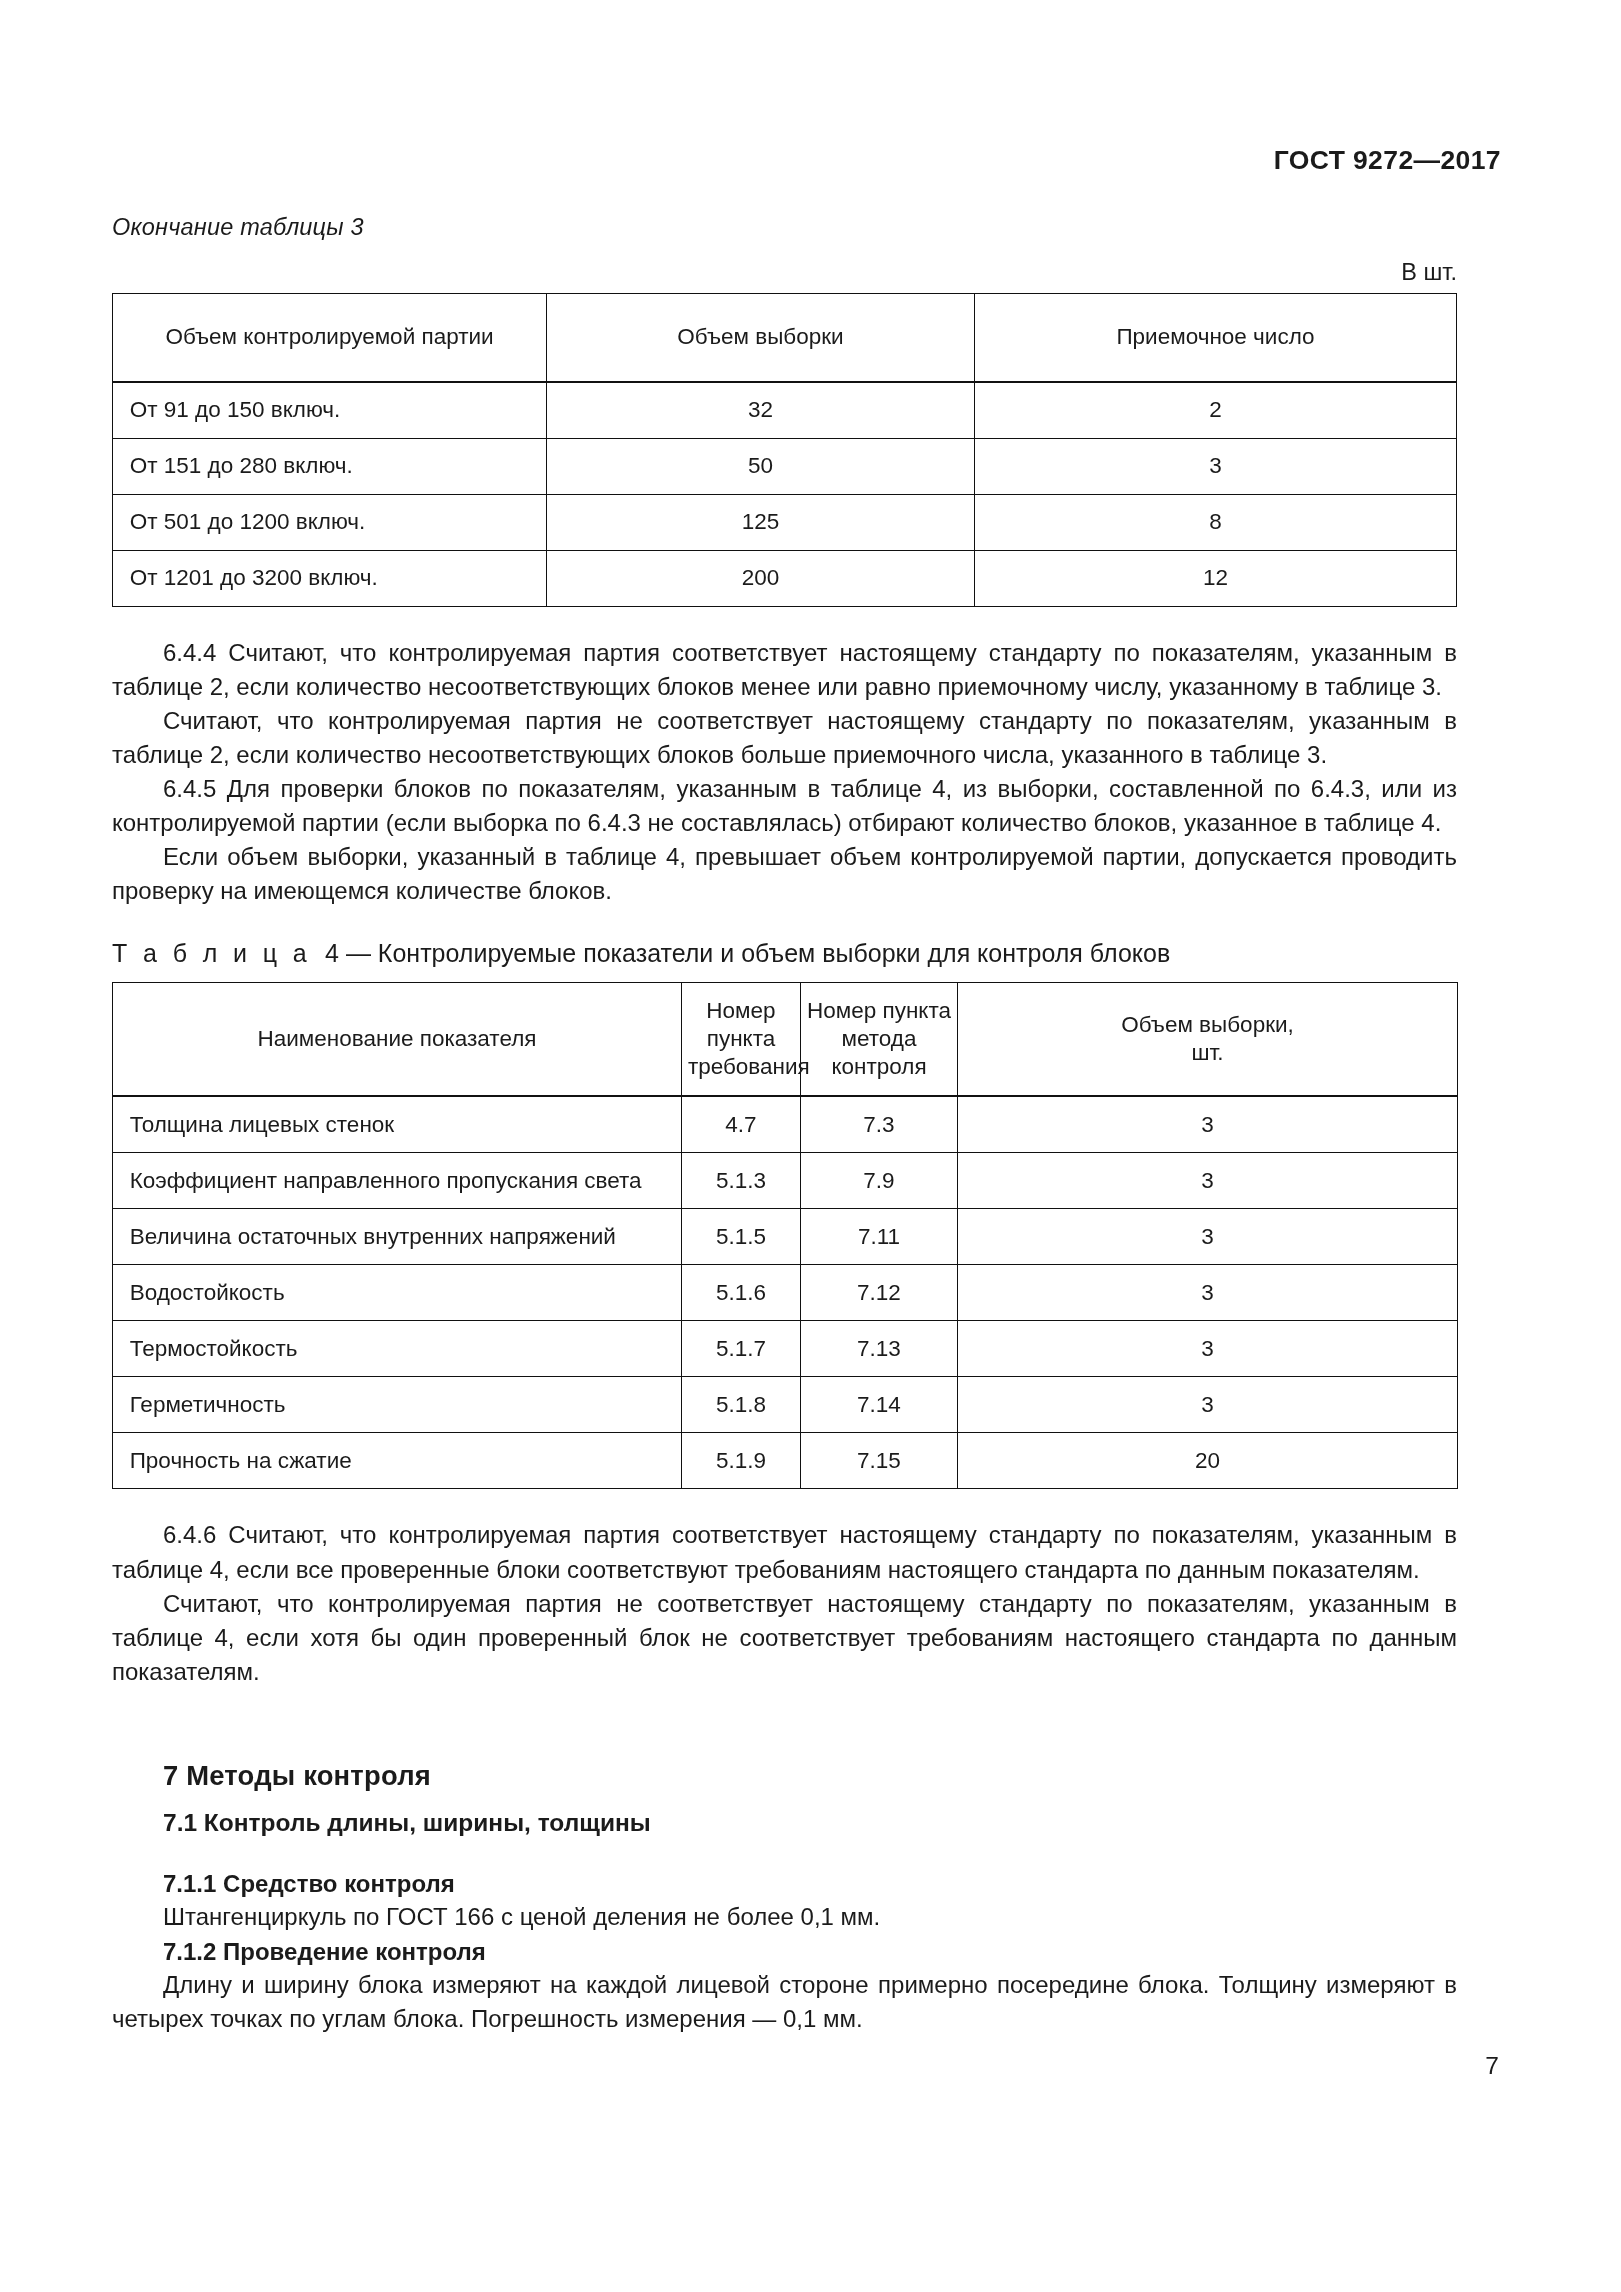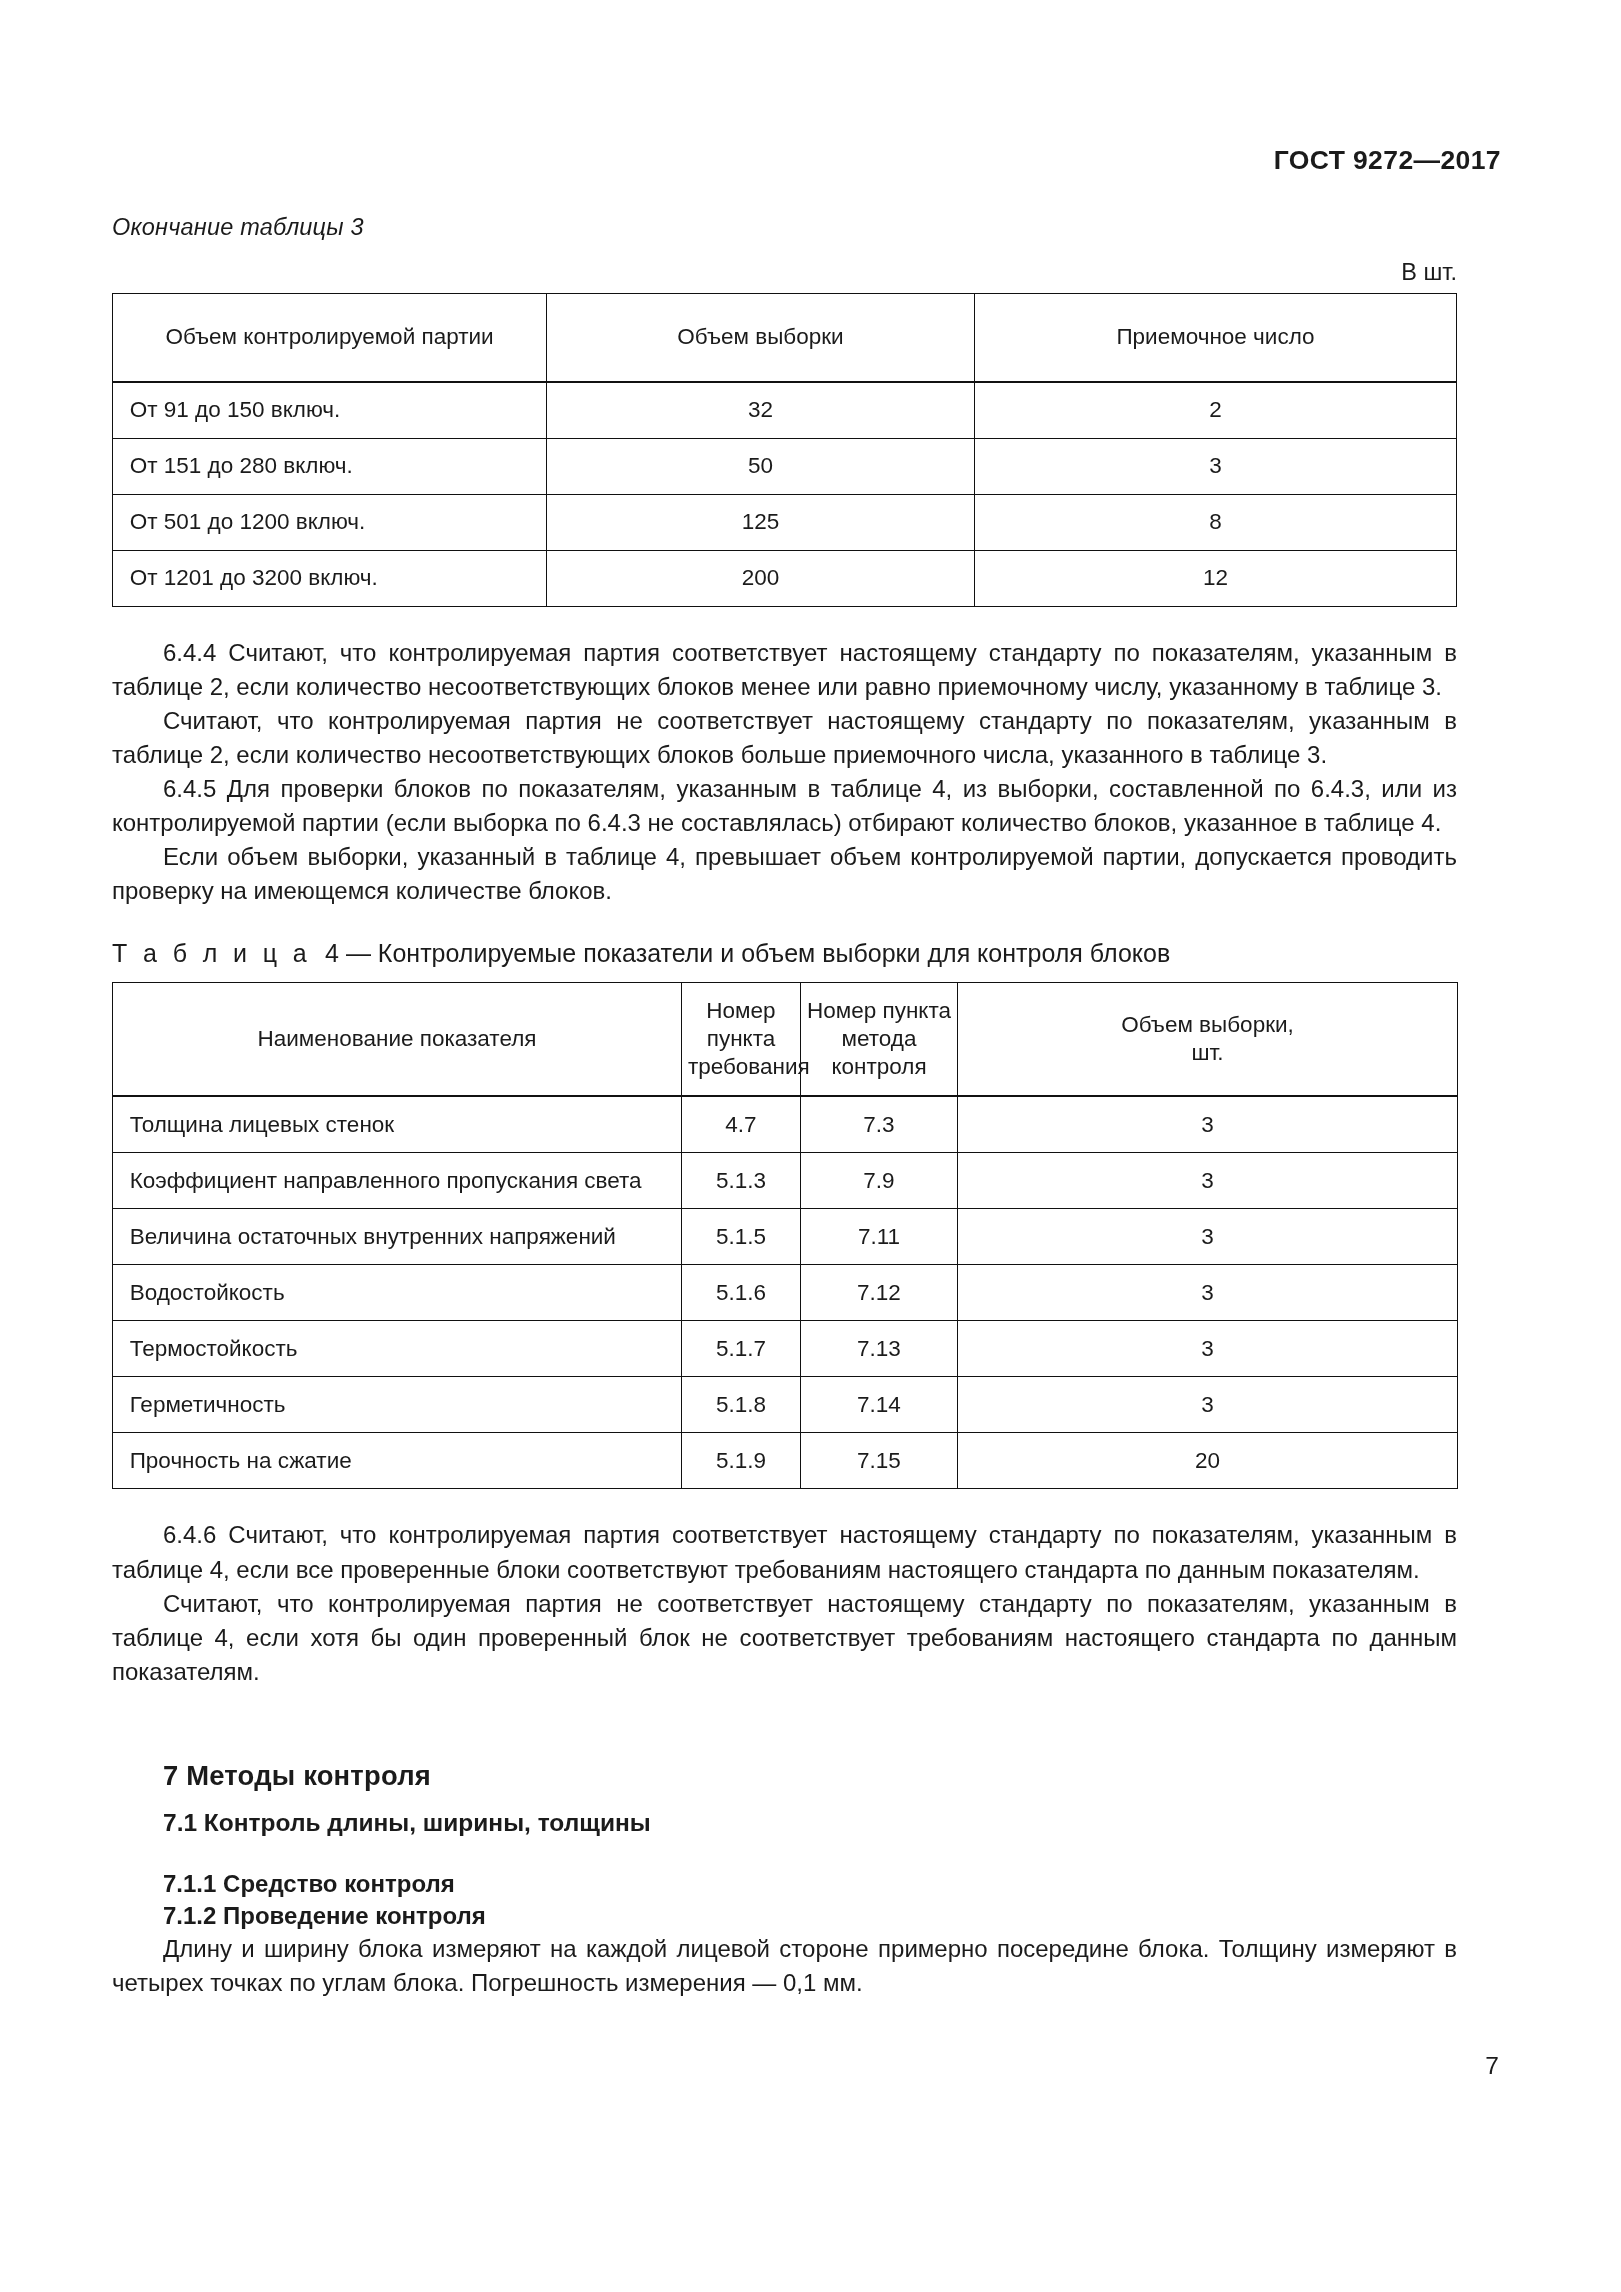--- a/index.html
+++ b/index.html
@@ -277,20 +277,21 @@
     </table>
 
     <div class="para-block after-table">
       <p class="body">6.4.6 Считают, что контролируемая партия соответствует настоящему стандарту по показателям, указанным в таблице 4, если все проверенные блоки соответствуют требованиям настоящего стандарта по данным показателям.</p>
       <p class="body">Считают, что контролируемая партия не соответствует настоящему стандарту по показателям, указанным в таблице 4, если хотя бы один проверенный блок не соответствует требованиям настоящего стандарта по данным показателям.</p>
     </div>
 
     <h2 class="sect">7 Методы контроля</h2>
     <h3 class="sub">7.1 Контроль длины, ширины, толщины</h3>
     <h4 class="subsub">7.1.1 Средство контроля</h4>
+    <p class="plain">Штангенциркуль по ГОСТ 166 с ценой деления не более 0,1 мм.</p>
     <h4 class="subsub tight">7.1.2 Проведение контроля</h4>
     <p class="body" style="margin-top:2px;">Длину и ширину блока измеряют на каждой лицевой стороне примерно посередине блока. Толщину измеряют в четырех точках по углам блока. Погрешность измерения — 0,1 мм.</p>
 
   </div>
 
   <div class="page-number">7</div>
 
 </div>
 
 

